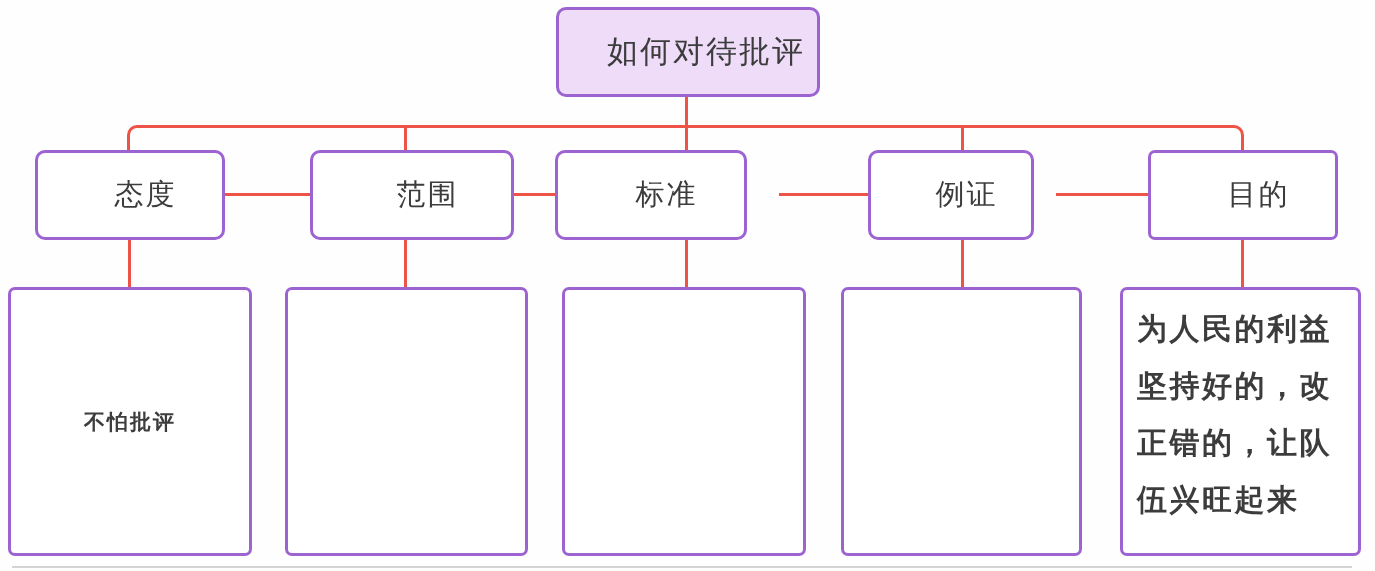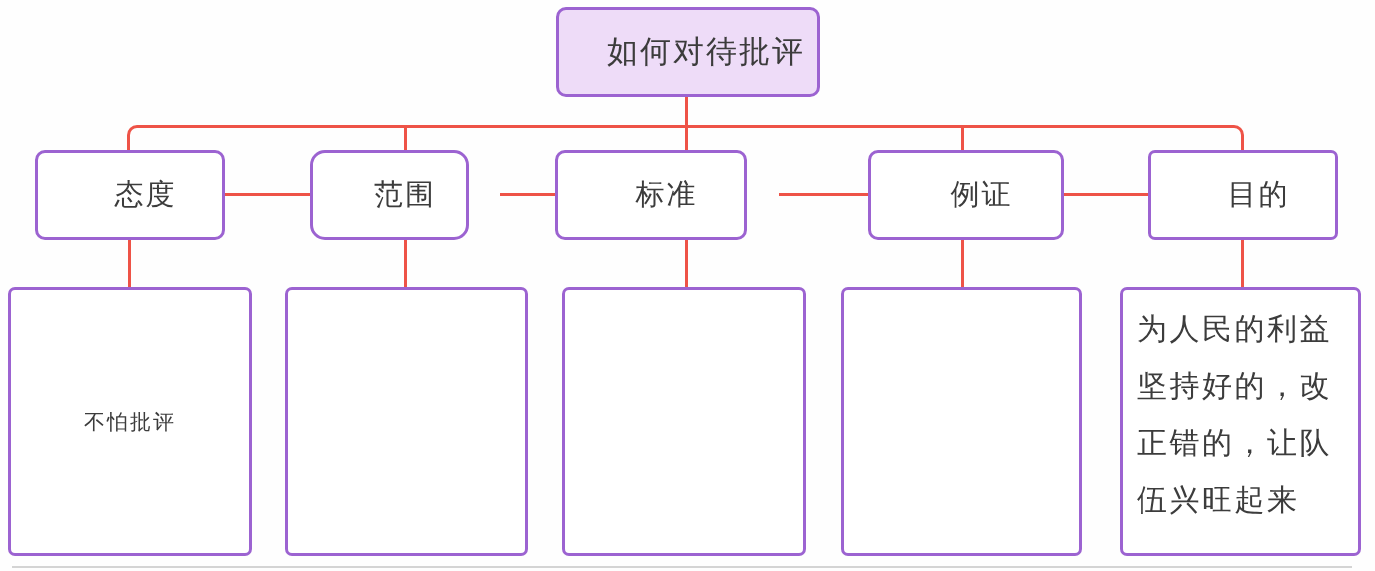--- a/index.html
+++ b/index.html
@@ -64,29 +64,30 @@
   }
   .cat-box {
     top: 150px;
     height: 90px;
     border-radius: 10px;
     font-size: 29px;
     letter-spacing: 2px;
     padding-left: 31px;
   }
   .cat-1 { left: 35px;   width: 190px; }
-  .cat-2 { left: 310px;  width: 159px; border-radius: 15px; }
+  .cat-2 { left: 310px;  width: 204px; }
   .cat-3 { left: 555px;  width: 192px; }
-  .cat-4 { left: 868px;  width: 196px; }
+  .cat-4 { left: 868px;  width: 166px; }
   .cat-5 { left: 1148px; width: 190px; border-radius: 7px; }
   .detail-box {
     top: 287px;
     height: 269px;
     border-radius: 7px;
     background: #ffffff;
+    font-weight: bold;
   }
   .det-1 { left: 8px;    width: 244px; font-size: 21px; letter-spacing: 2px; }
   .det-2 { left: 285px;  width: 243px; }
   .det-3 { left: 562px;  width: 244px; }
   .det-4 { left: 841px;  width: 241px; }
   .det-5 { left: 1120px; width: 241px; align-items: flex-start; justify-content: flex-start; }
   .detail-text-long {
     padding: 10px 8px 0 14px;
     font-size: 30px;
     line-height: 57px;

